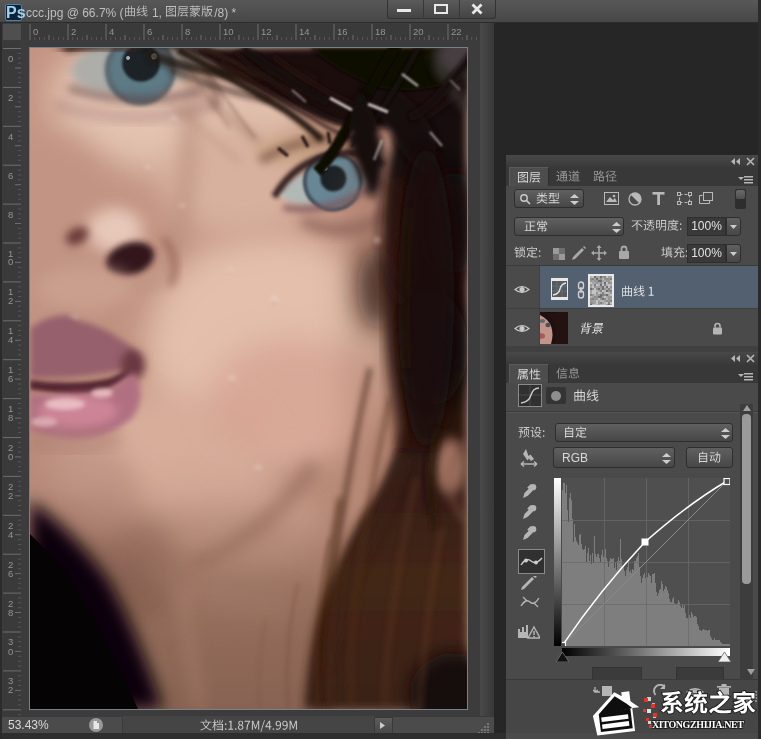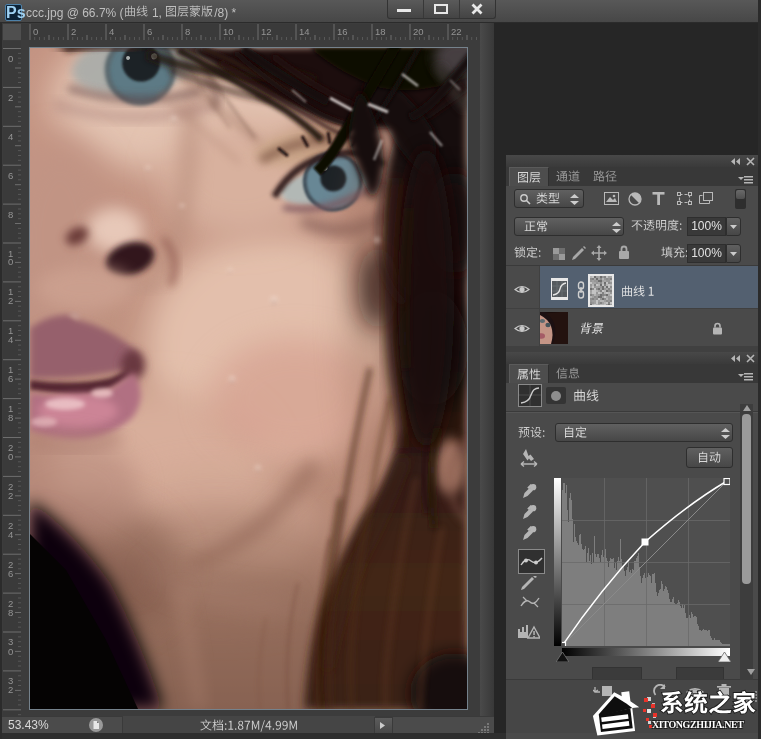--- a/index.html
+++ b/index.html
@@ -874,20 +874,27 @@
         </svg></span>
       <svg class="ab" style="left:165px;top:4px;" width="9" height="11">
         <path d="M4.5 0L9 4H0z" fill="#ccc"></path>
         <path d="M4.5 11L9 7H0z" fill="#ccc"></path>
       </svg>
     </div>
     <svg class="ab" style="left:518px;top:448px;" width="24" height="21">
       <path d="M8 1l2.5 7 2-1.5 3.5 4.5-3 2-2-2.5-1.5 2L5 6z" fill="#b5b5b5"></path>
       <path d="M3 16h16M3 16l3-2.5M3 16l3 2.5M19 16l-3-2.5M19 16l-3 2.5" stroke="#b5b5b5" stroke-width="1.4" fill="none"></path>
     </svg>
+    <div class="ab" style="left:553px;top:447px;width:122px;height:21px;background:linear-gradient(#606060,#474747);border:1px solid #2e2e2e;border-radius:3px;box-sizing:border-box;color:#dadada;font-size:12px;">
+      <span class="ab" style="left:8px;top:3px;">RGB</span>
+      <svg class="ab" style="left:108px;top:5px;" width="9" height="11">
+        <path d="M4.5 0L9 4H0z" fill="#ccc"></path>
+        <path d="M4.5 11L9 7H0z" fill="#ccc"></path>
+      </svg>
+    </div>
     <div class="ab" style="left:686px;top:447px;width:47px;height:21px;background:linear-gradient(#606060,#474747);border:1px solid #2e2e2e;border-radius:3px;box-sizing:border-box;text-align:center;padding-top:3px;"><svg width="25" height="14" viewBox="0 -10.6 25 13.9" style="vertical-align:0px;overflow:visible" xmlns="http://www.w3.org/2000/svg">
         <path d="M2.9 -4.9H9.3V-3.2H2.9ZM2.9 -5.8V-7.6H9.3V-5.8ZM2.9 -2.3H9.3V-0.6H2.9ZM5.5 -10.1C5.4 -9.6 5.2 -9.0 5.0 -8.4H2.0V1.0H2.9V0.3H9.3V0.9H10.2V-8.4H5.9C6.1 -8.9 6.3 -9.4 6.5 -10.0Z M13.1 -9.1V-8.3H17.7V-9.1ZM19.8 -9.9C19.8 -9.0 19.8 -8.2 19.8 -7.3H18.1V-6.4H19.8C19.6 -3.7 19.1 -1.2 17.5 0.3C17.7 0.4 18.0 0.7 18.2 0.9C20.0 -0.7 20.5 -3.5 20.7 -6.4H22.4C22.3 -2.2 22.2 -0.6 21.8 -0.2C21.7 -0.1 21.6 -0.0 21.4 -0.0C21.1 -0.0 20.5 -0.0 19.8 -0.1C20.0 0.1 20.1 0.5 20.1 0.8C20.7 0.8 21.4 0.8 21.7 0.8C22.1 0.7 22.4 0.6 22.6 0.3C23.0 -0.2 23.2 -1.9 23.3 -6.9C23.3 -7.0 23.3 -7.3 23.3 -7.3H20.7C20.7 -8.2 20.7 -9.0 20.7 -9.9ZM13.1 -0.5 13.1 -0.5V-0.5C13.4 -0.7 13.8 -0.8 17.1 -1.6L17.4 -0.8L18.1 -1.0C17.9 -1.9 17.4 -3.3 16.9 -4.4L16.2 -4.2C16.4 -3.6 16.7 -3.0 16.9 -2.3L14.0 -1.7C14.5 -2.8 14.9 -4.2 15.2 -5.4H17.9V-6.2H12.6V-5.4H14.3C14.0 -4.0 13.5 -2.6 13.3 -2.2C13.1 -1.7 13.0 -1.4 12.8 -1.4C12.9 -1.1 13.0 -0.7 13.1 -0.5Z" fill="#dadada"></path>
       </svg></div>
     <svg class="ab" style="left:522px;top:483px;" width="15" height="16">
       <path d="M1 15 L2.5 10 L8 4.5 L11 7.5 L5.5 13 Z" fill="#b5b5b5"></path>
       <circle cx="11.2" cy="4.2" r="3.1" fill="#b5b5b5"></circle>
       <rect x="6.8" y="1.2" width="2.2" height="5" transform="rotate(45 8 3.5)" fill="#b5b5b5"></rect>
     </svg>
     <svg class="ab" style="left:522px;top:504px;" width="15" height="16">
       <path d="M1 15 L2.5 10 L8 4.5 L11 7.5 L5.5 13 Z" fill="#b5b5b5"></path>

